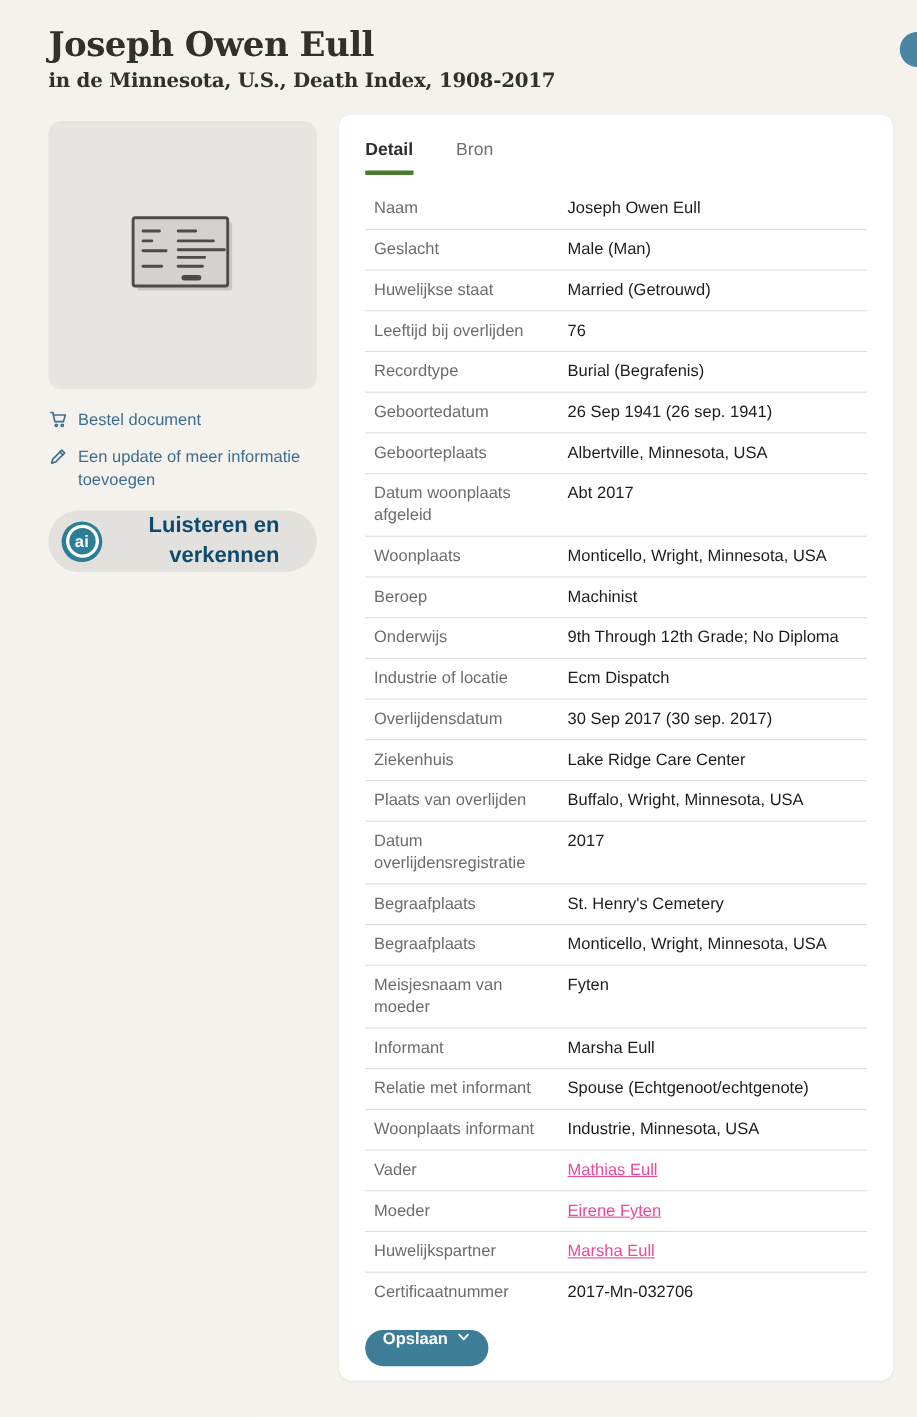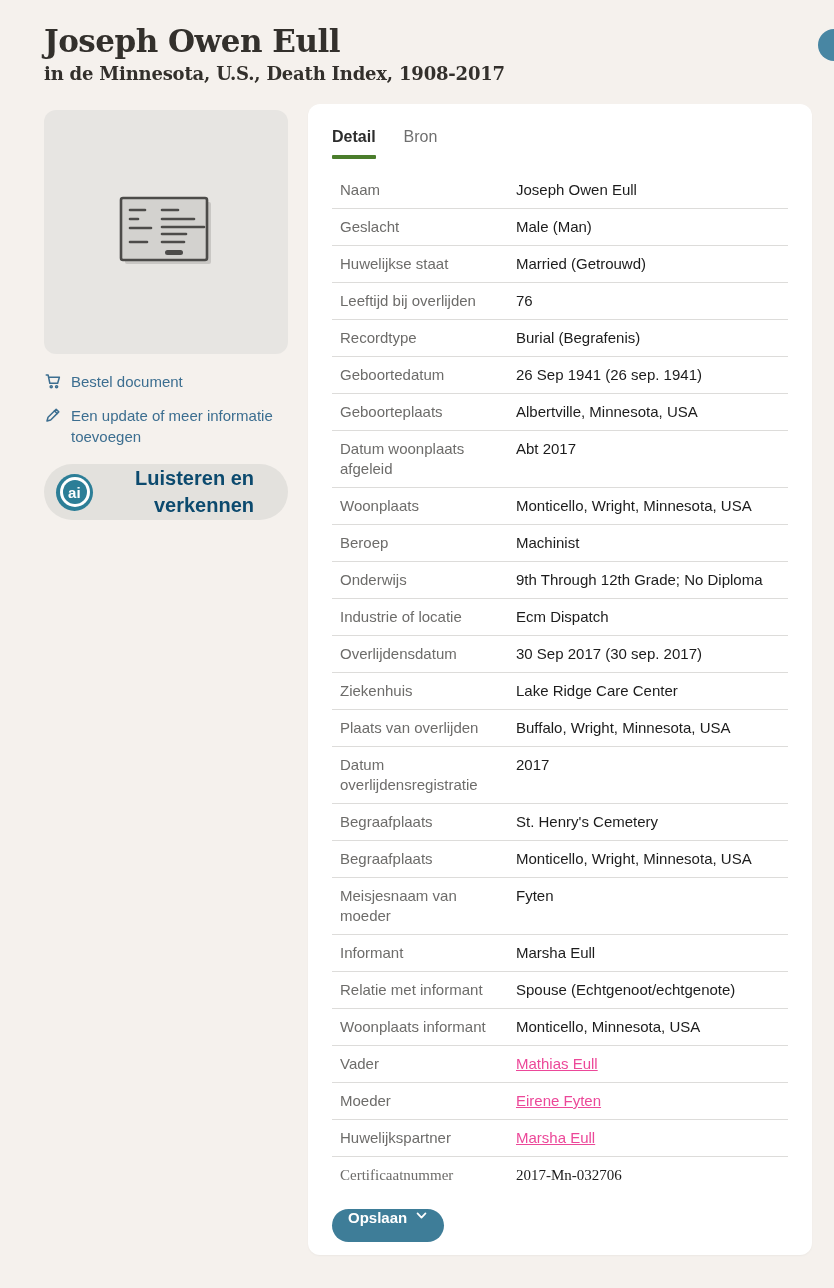--- a/index.html
+++ b/index.html
@@ -54,34 +54,34 @@
     flex:1; text-align:right; padding-right:22px;
     font-size:20px; font-weight:700; color:#0c4a6e; line-height:1.35;
   }
 
   
   .panel {
     position:absolute; left:308px; top:104px; width:504px; height:1151px;
     background:#ffffff; border-radius:12px; padding:22px 24px 0 24px;
     box-shadow:0 1px 2px rgba(0,0,0,0.04);
   }
-  .tabs { display:flex; gap:28px; }
+  .tabs { display:flex; gap:39px; }
   .tab { font-size:16px; color:#6f6f6f; padding:2px 0 13px; position:relative; cursor:pointer; }
   .tab.active { color:#2d2d2d; font-weight:700; }
   .tab.active::after {
     content:""; position:absolute; left:0; right:0; bottom:0; height:4px;
     background:#4a7d2b; border-radius:1px;
   }
 
   .record-table { margin-top:13px; }
   .row {
     display:flex; align-items:flex-start;
     padding:8px 0 8px 8px; border-bottom:1px solid #dddcda;
   }
-  .row:last-child { border-bottom:none;font-family:Liberation Serif, serif; }
+  .row:last-child { border-bottom:none; }
   .row-label {
     flex:0 0 176px; width:176px; padding-right:14px;
     color:#6d6c6a; font-size:15px; line-height:20px;
   }
   .row-value { flex:1; color:#1c1c1c; font-size:15px; line-height:20px; }
   .row-value.link-value { color:#ec4899; cursor:pointer;text-decoration:underline; }
 
   .save-btn {
     margin-top:16px; display:inline-flex; align-items:flex-start; gap:8px;
     height:33px; padding:0 16px; border:none; border-radius:17px;
@@ -254,21 +254,21 @@
     <div class="row-value">Marsha Eull</div>
   </div>
 
   <div class="row">
     <div class="row-label">Relatie met informant</div>
     <div class="row-value">Spouse (Echtgenoot/echtgenote)</div>
   </div>
 
   <div class="row">
     <div class="row-label">Woonplaats informant</div>
-    <div class="row-value">Monticello, Minnesota, USA</div>
+    <div class="row-value">Industrie, Minnesota, USA</div>
   </div>
 
   <div class="row">
     <div class="row-label">Vader</div>
     <div class="row-value link-value">Mathias Eull</div>
   </div>
 
   <div class="row">
     <div class="row-label">Moeder</div>
     <div class="row-value link-value">Eirene Fyten</div>

